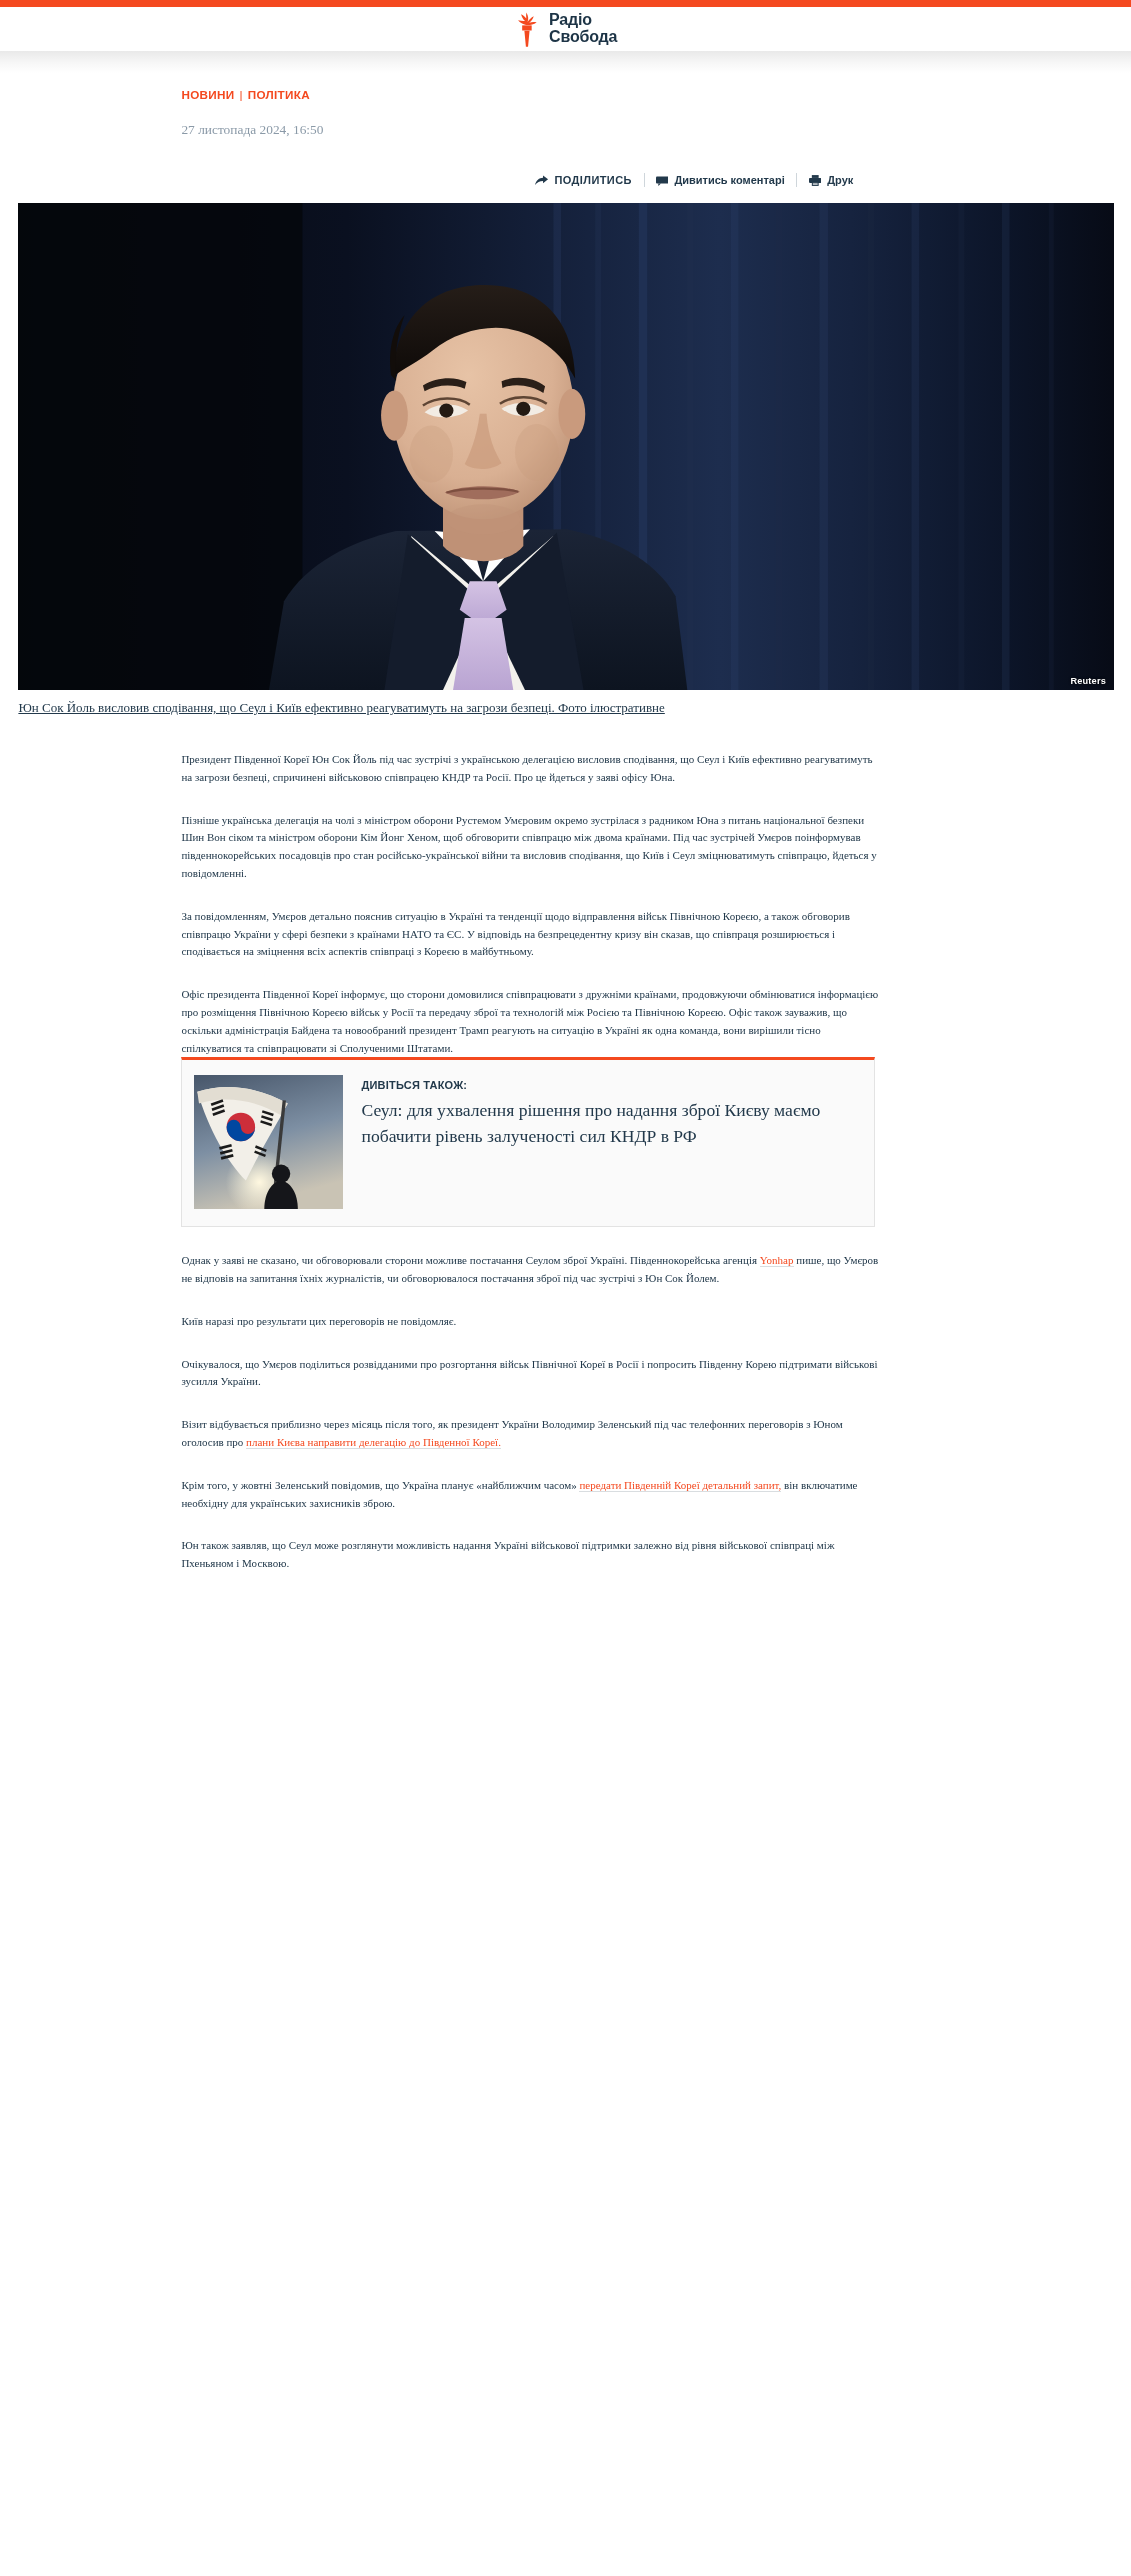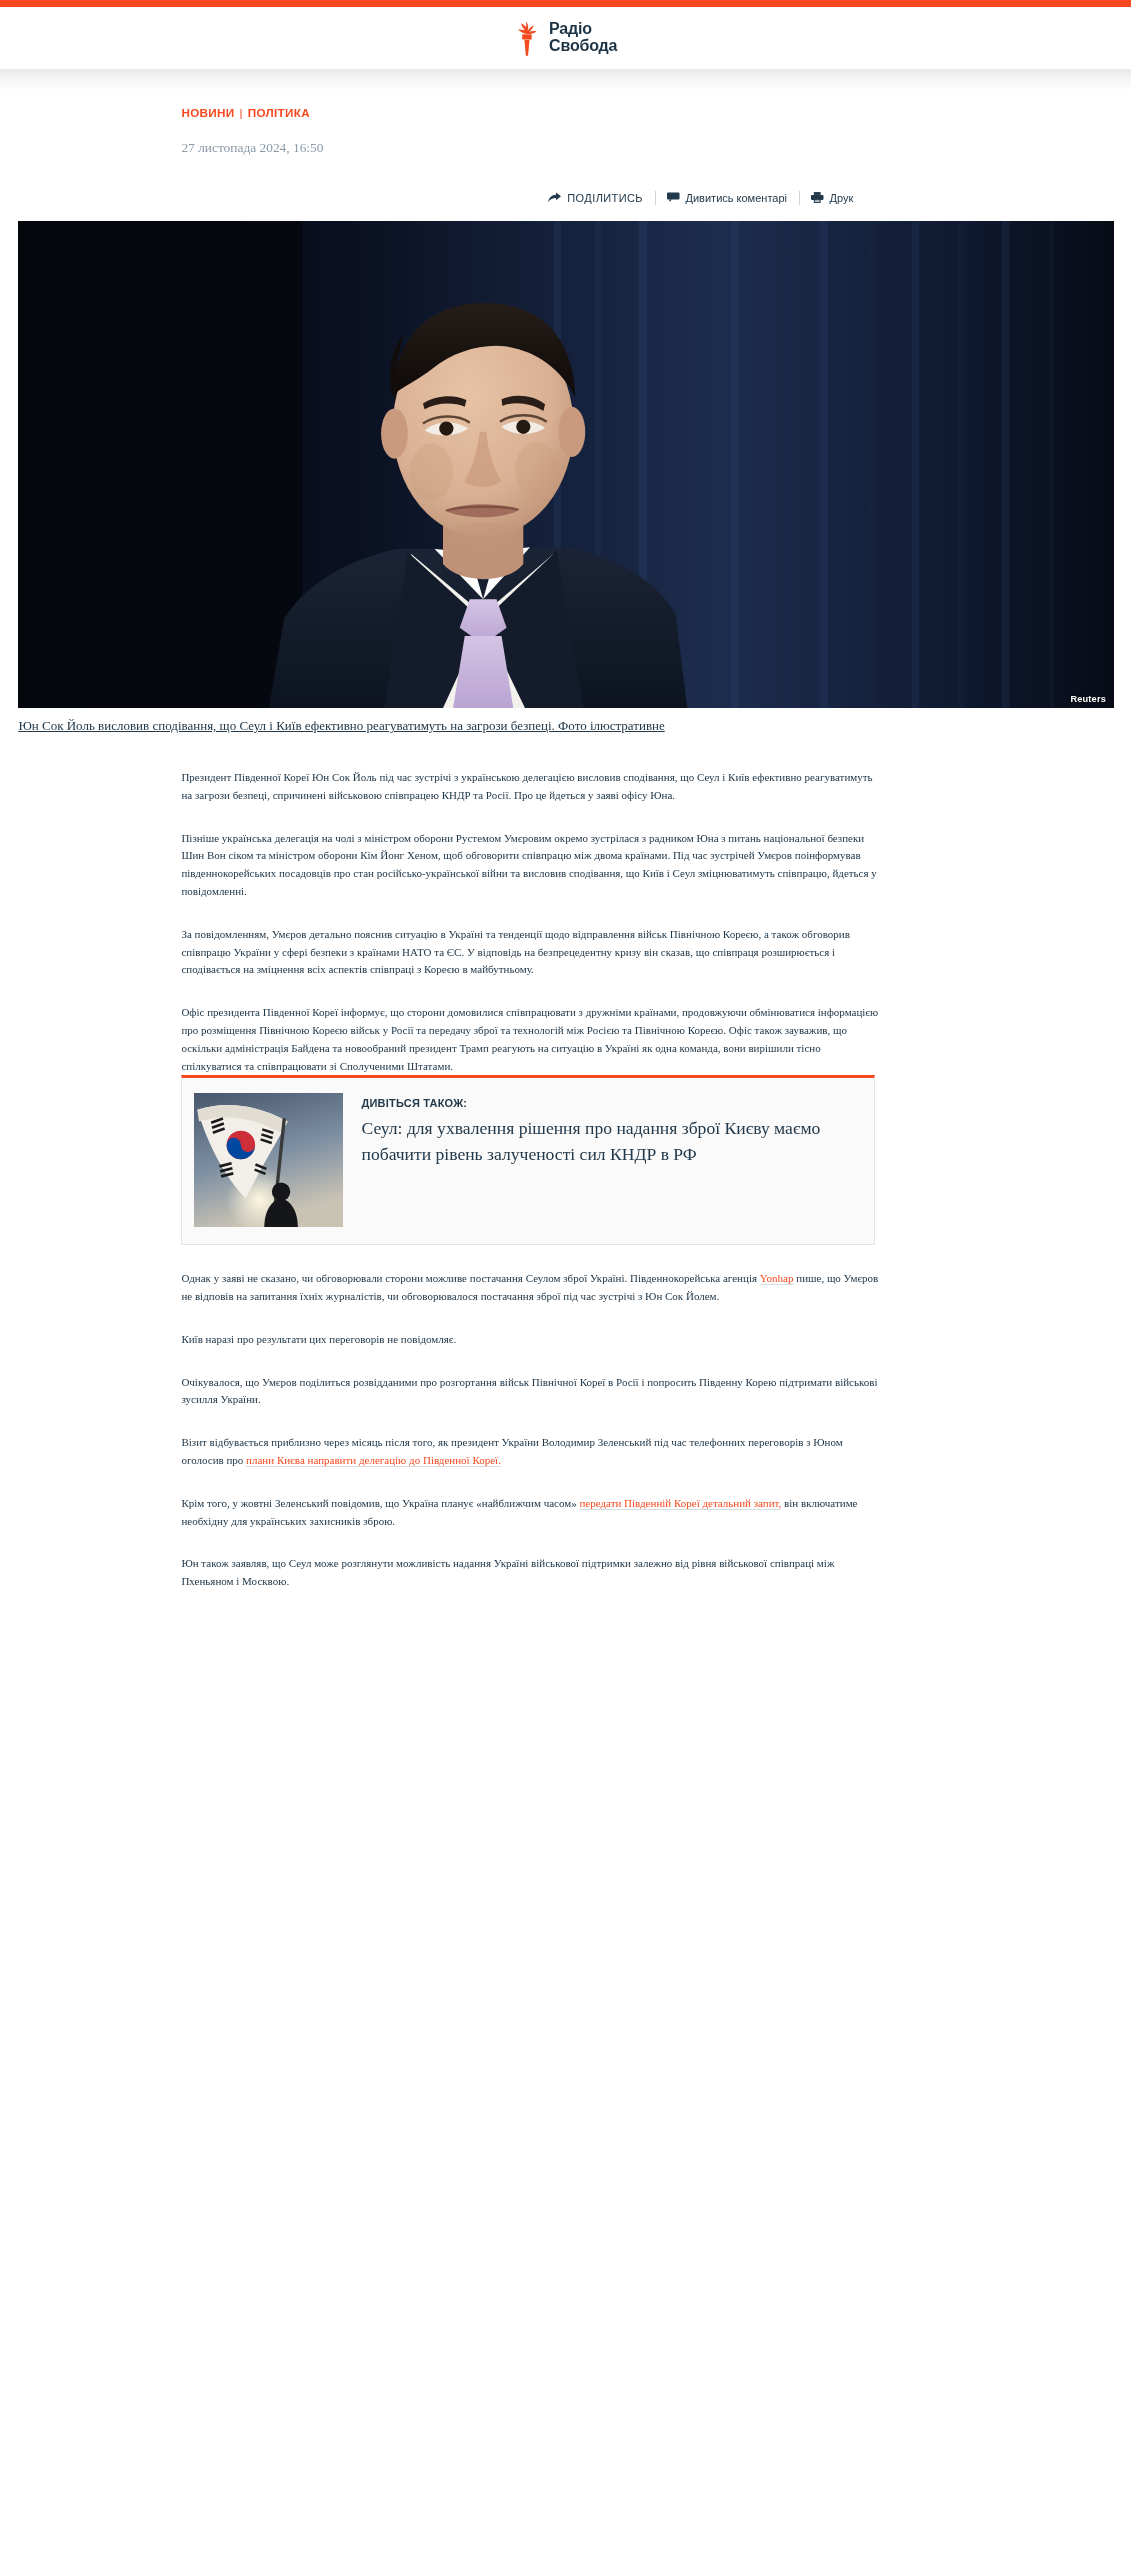--- a/index.html
+++ b/index.html
@@ -21,21 +21,21 @@
   
   .top-bar {
     width: 100%;
     height: 6.7px;
     background: #F4491F;
   }
 
   
   .masthead {
     width: 100%;
-    height: 62px;
+    height: 44px;
     background: #ffffff;
     display: flex;
     align-items: center;
     justify-content: center;
   }
   .logo-wrap {
     display: flex;
     align-items: center;
     gap: 5.9px;
     cursor: pointer;
@@ -116,26 +116,27 @@
   .sharebar {
     margin-top: 35px;
     display: flex;
     align-items: center;
     justify-content: flex-end;
     gap: 0;
     padding-right: 94px;
   }
   .share-item {
     display: flex;
-    align-items: flex-start;
+    align-items: flex-end;
     gap: 5.9px;
     font-size: 11px;
     color: #22394B;
     cursor: pointer;
     padding: 0 11.7px;
+    font-weight: bold;
   }
   .share-item.caps { text-transform: uppercase; letter-spacing: 0.4px; }
   .share-divider {
     width: 0.8px;
     height: 14.2px;
     background: #cfd6db;
   }
   .share-ico { display: inline-block; line-height: 0; }
 
   

